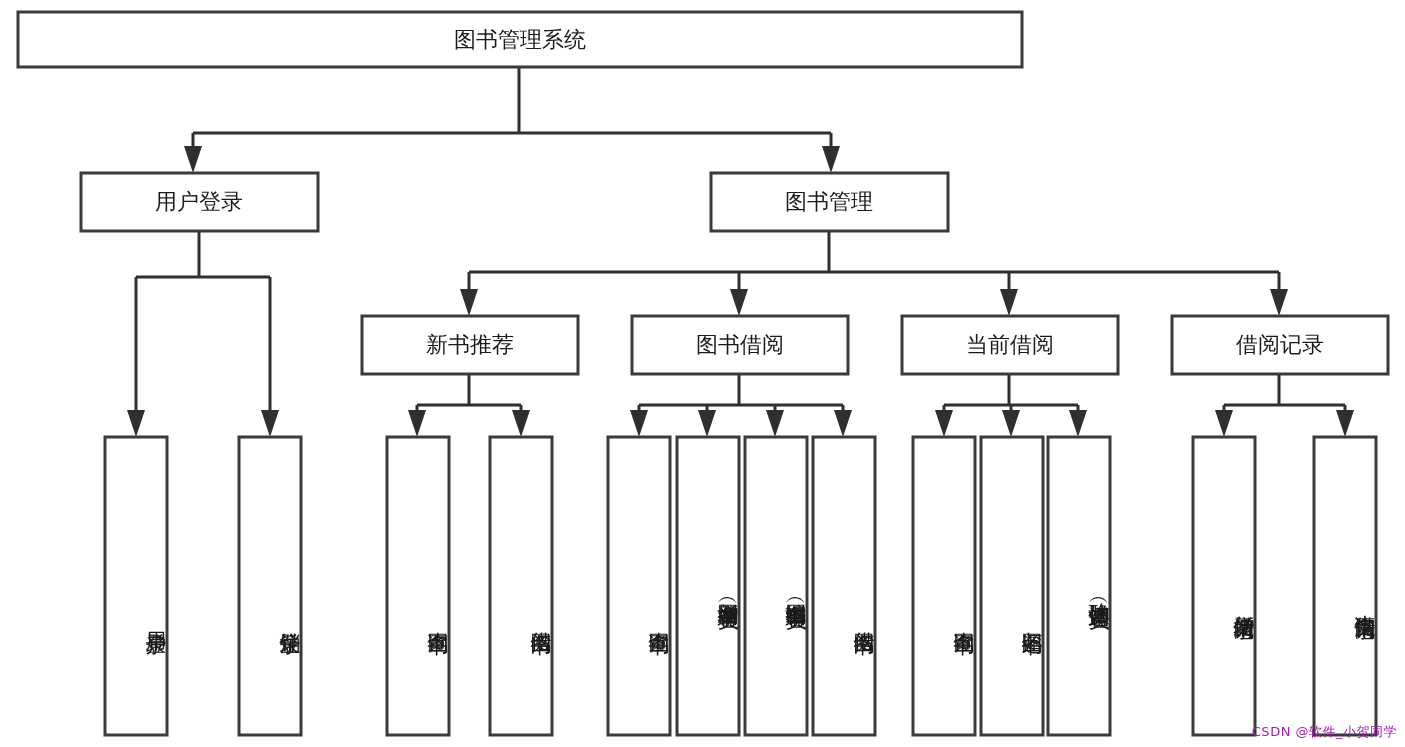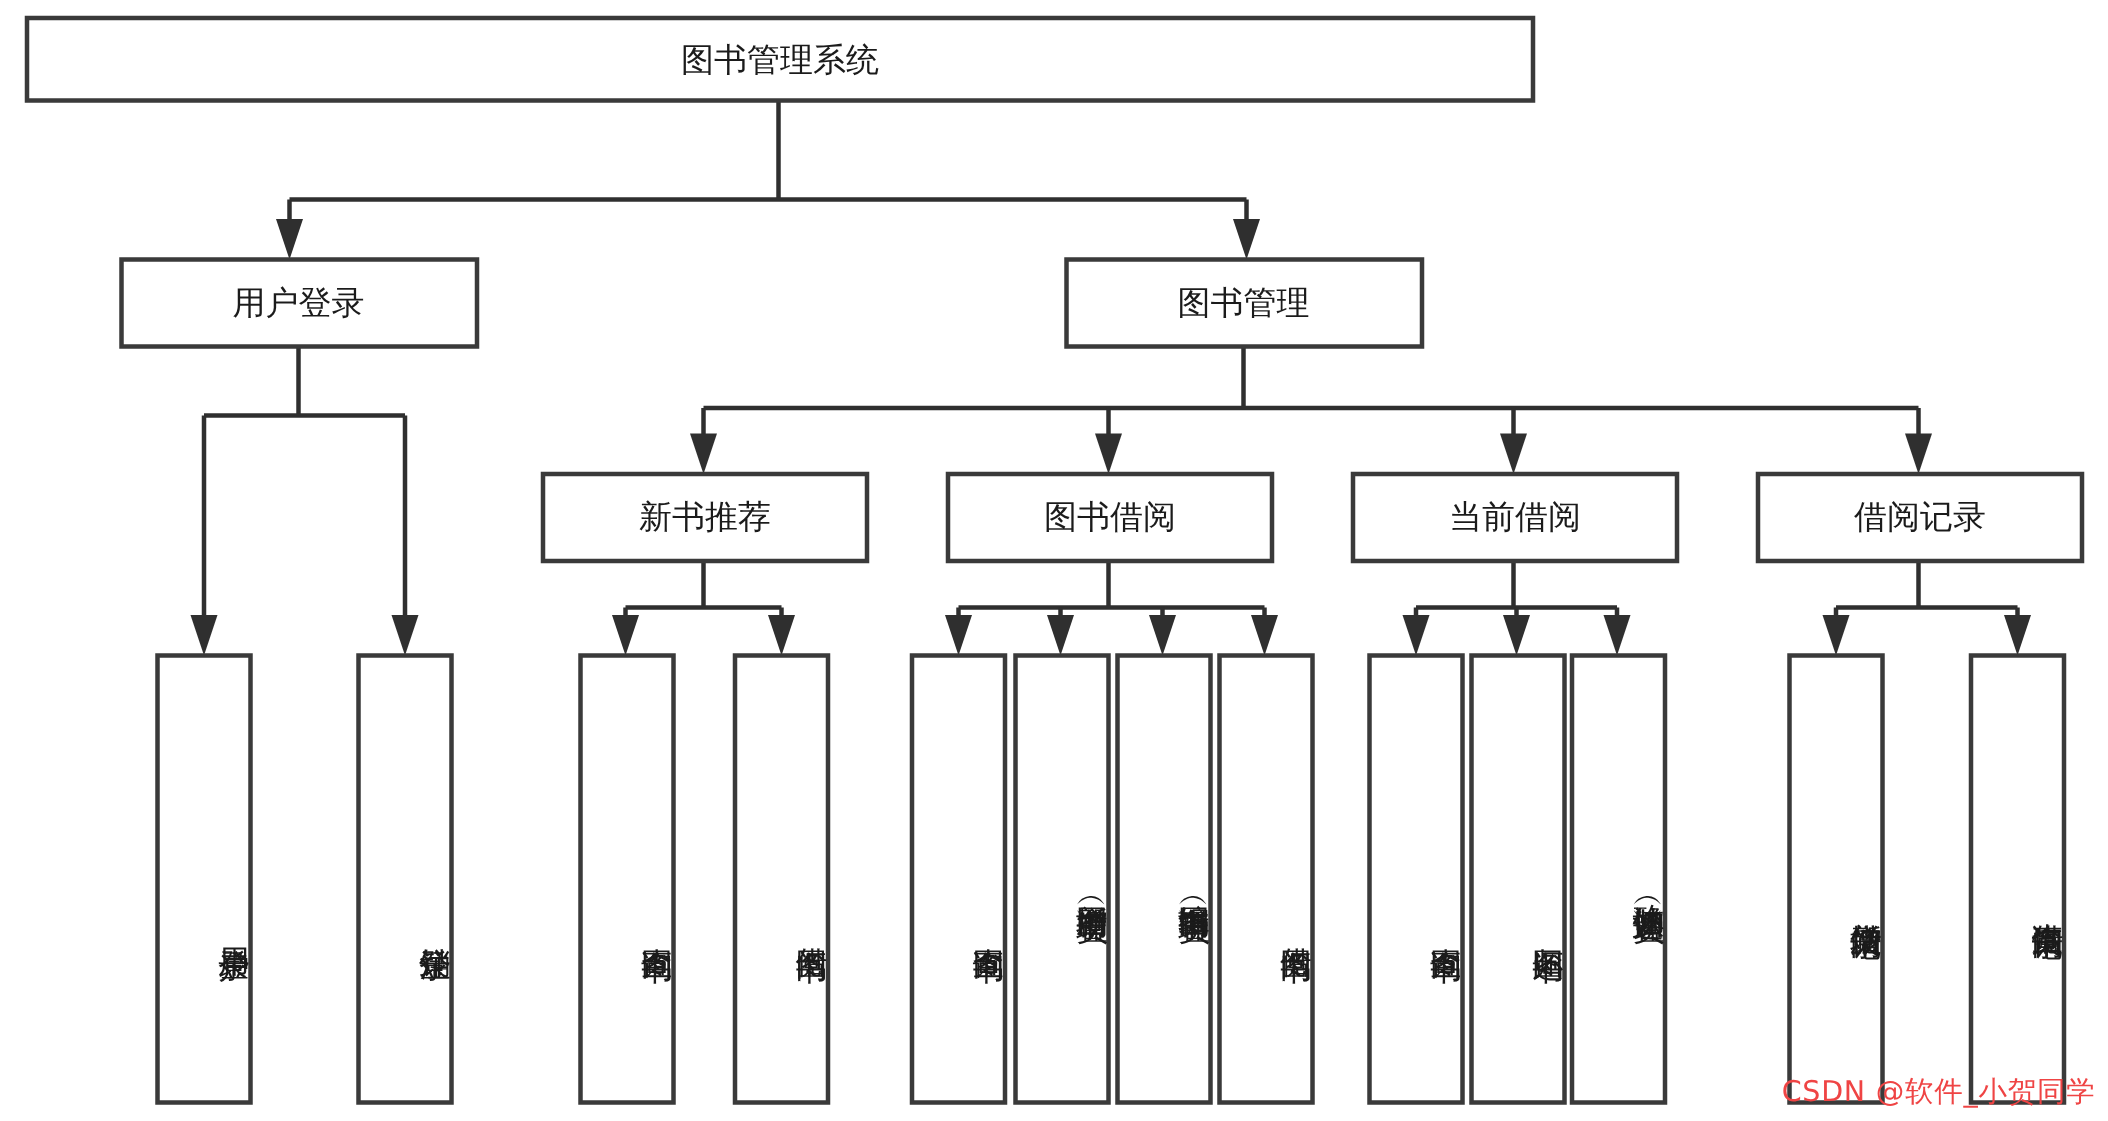--- a/index.html
+++ b/index.html
@@ -64,22 +64,22 @@
     display: flex;
     align-items: flex-start;
     justify-content: center;
     pointer-events: none;
   }
   .watermark {
     position: absolute;
     right: 8px;
     bottom: 6px;
     font-family: "DejaVu Sans", "Liberation Sans", sans-serif;
-    font-size: 19px;
-    color: #ef4444;
+    font-size: 13px;
+    color: #a21caf;
     letter-spacing: 0.5px;
     white-space: nowrap;
   }
 </style>
 </head>
 <body>
 
 <div id="diagram-root">
 
   <svg class="diagram" viewBox="0 0 1405 747" xmlns="http://www.w3.org/2000/svg">

